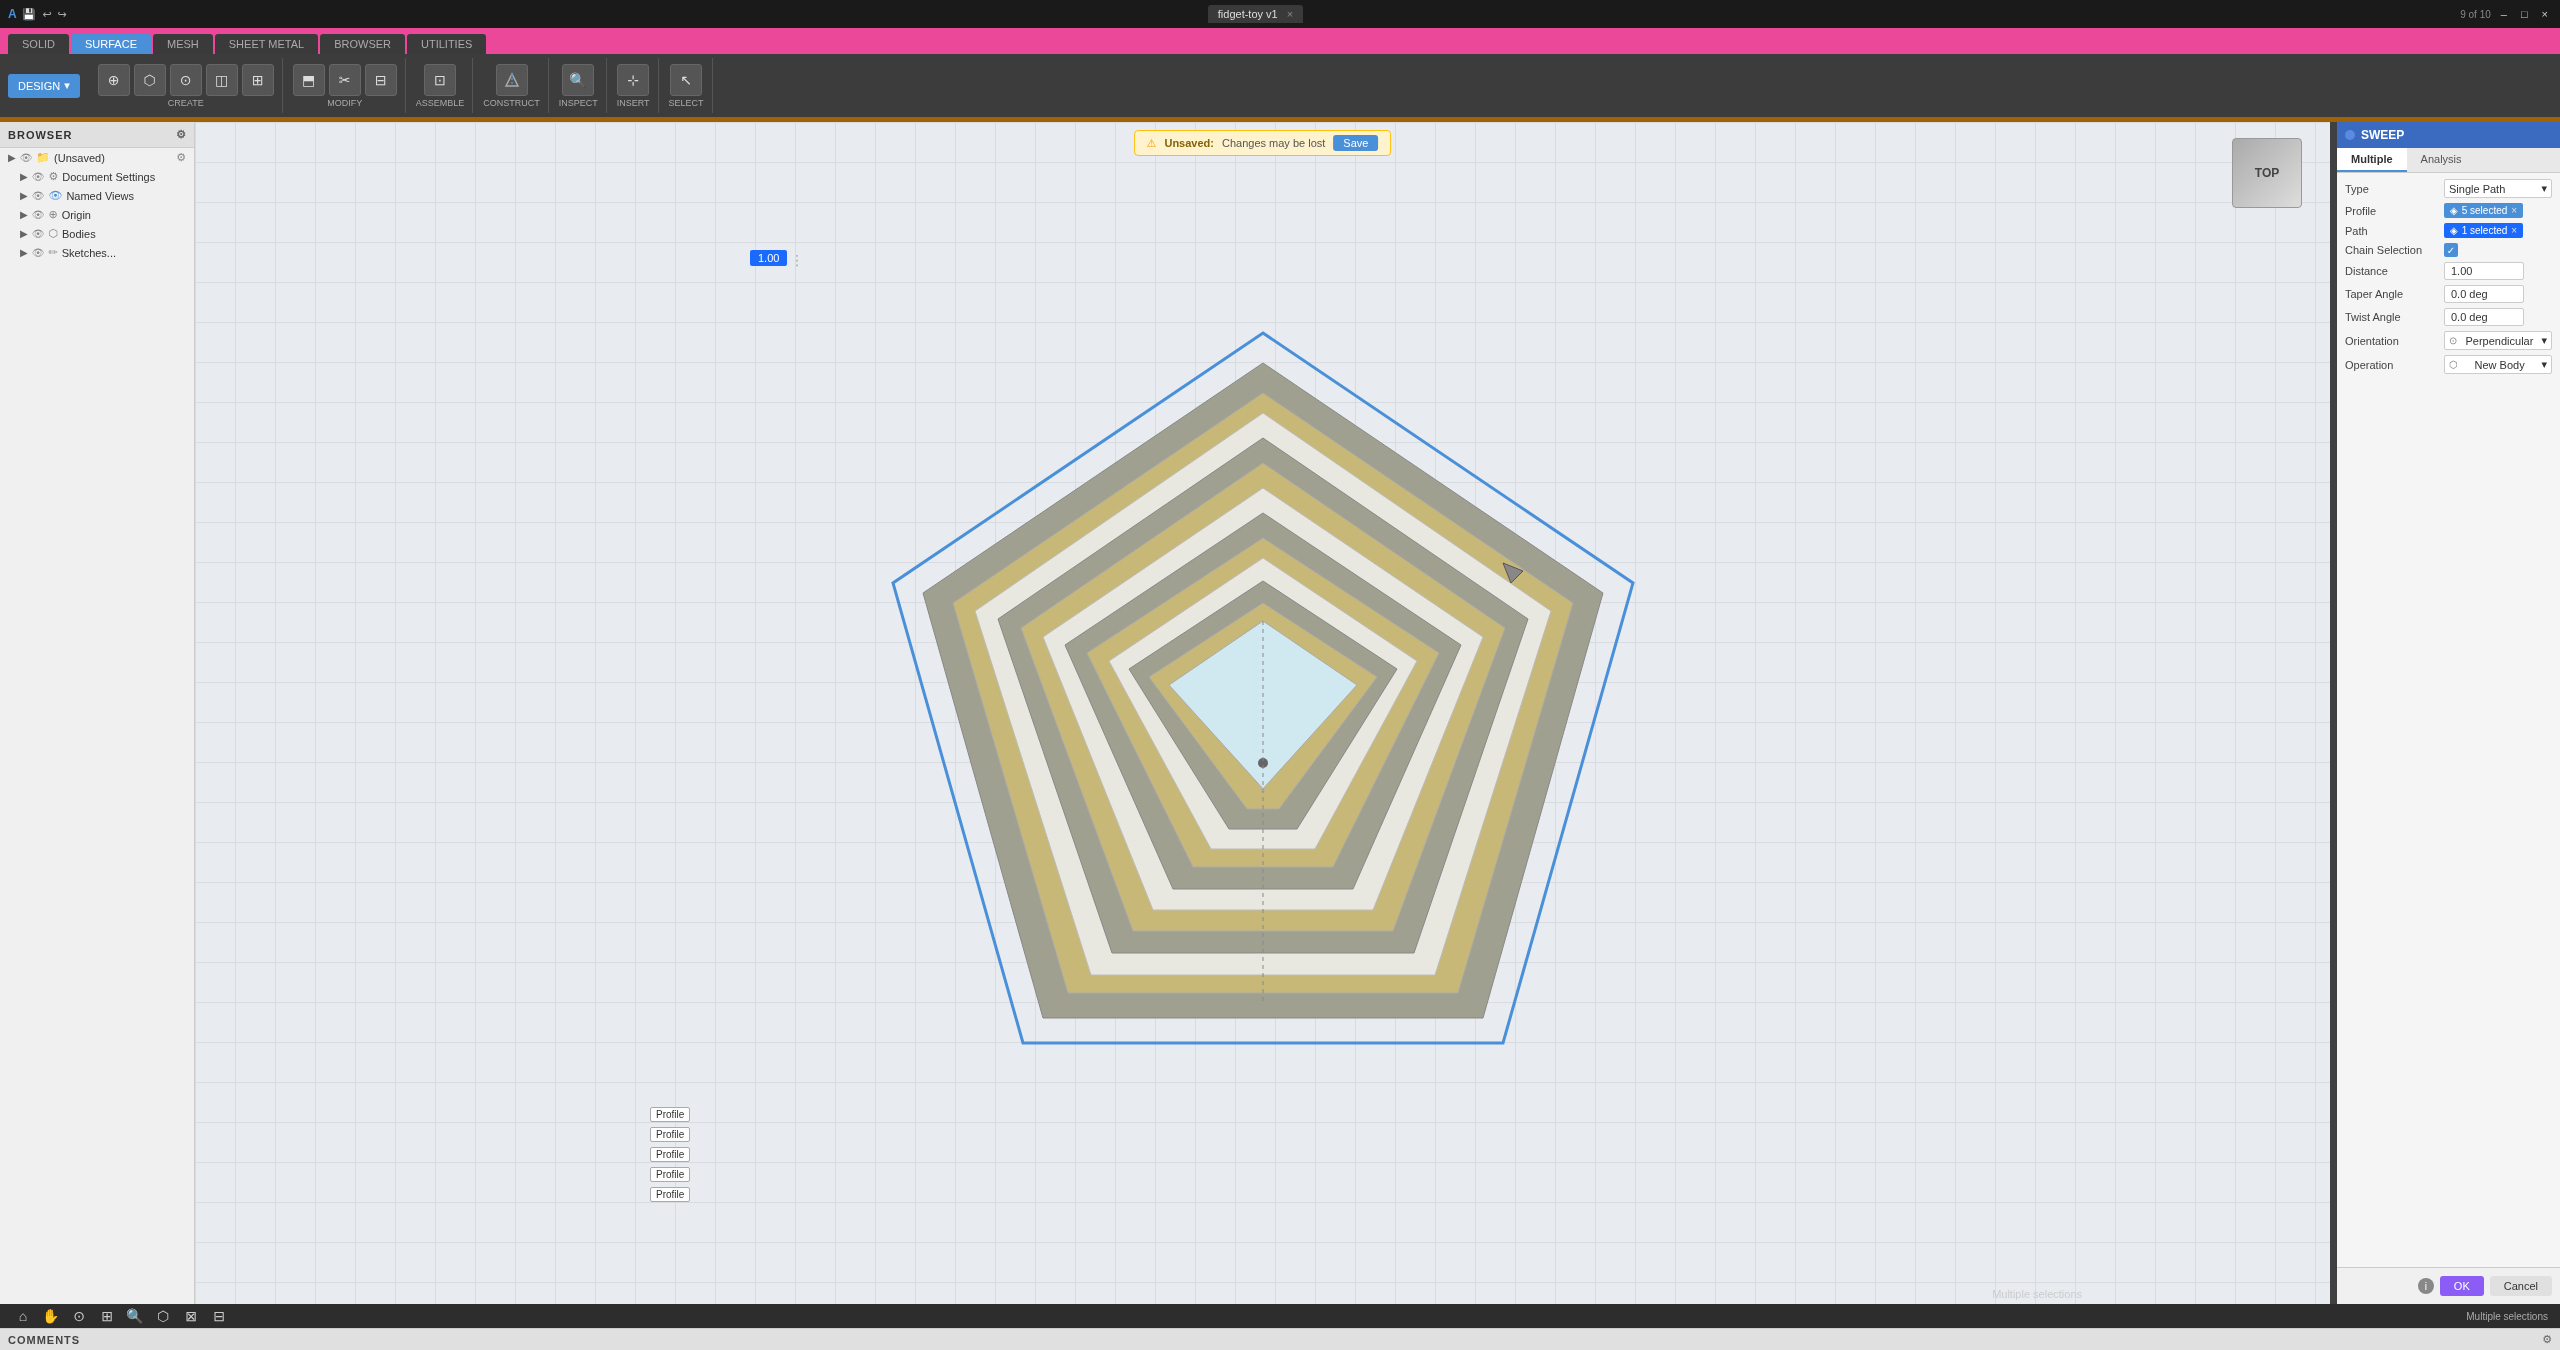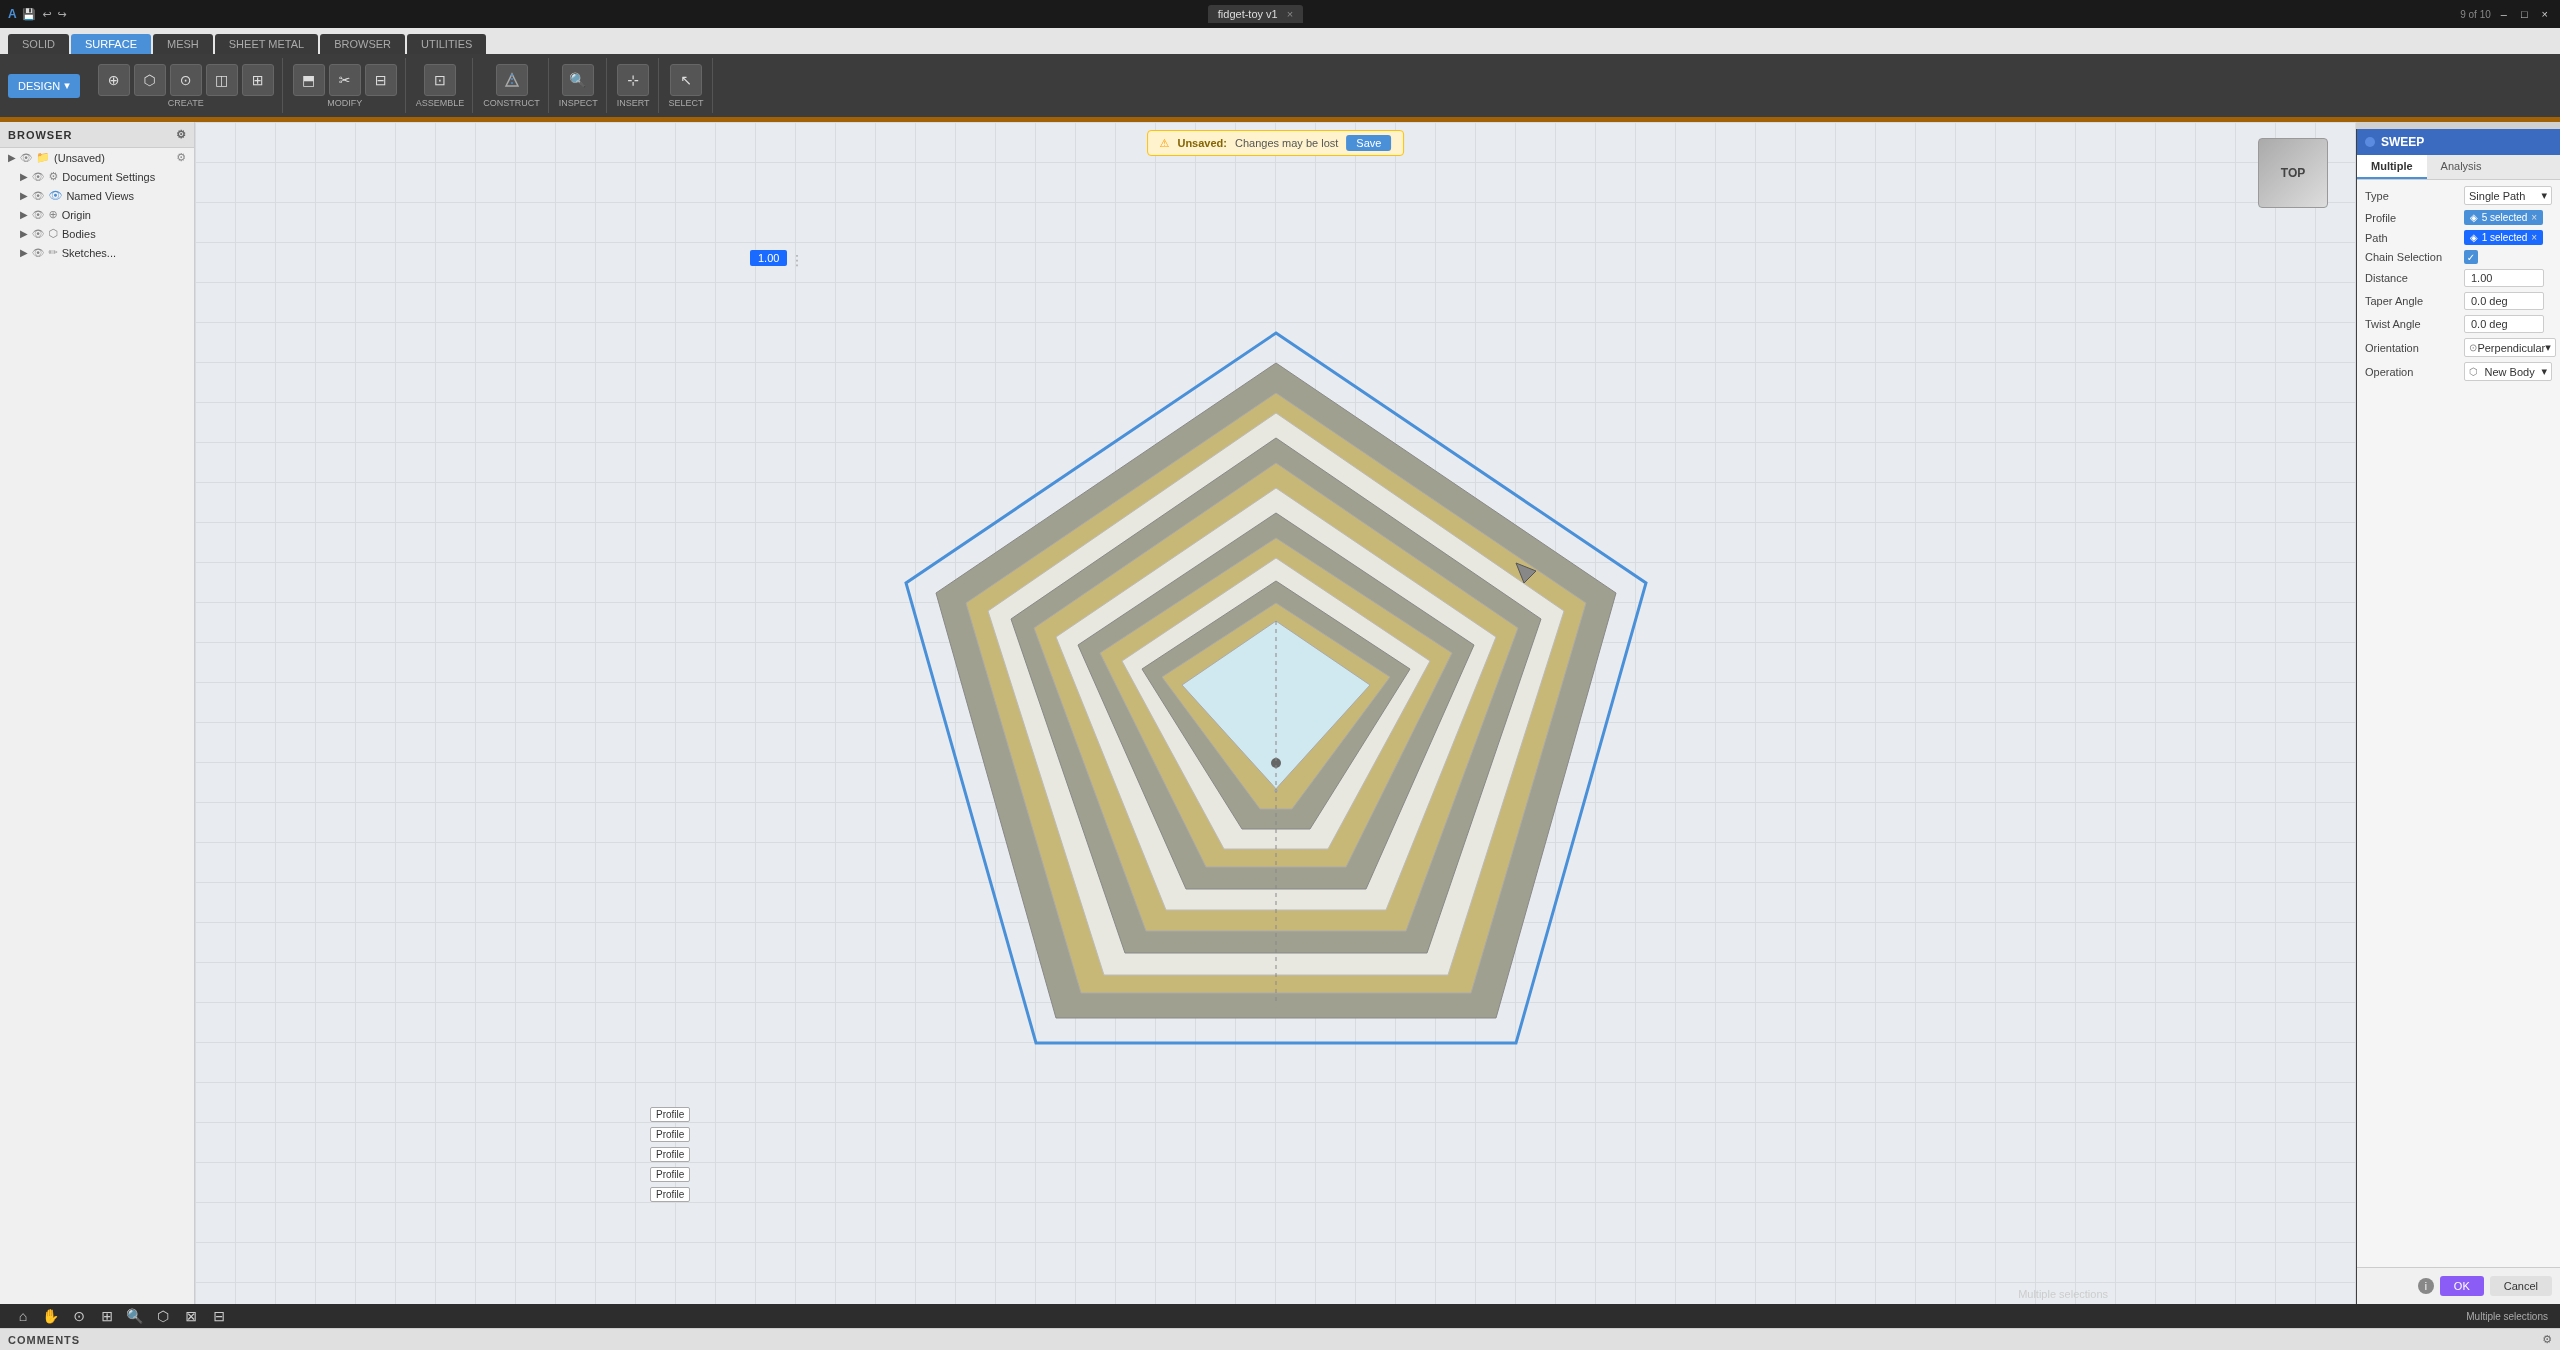--- a/index.html
+++ b/index.html
@@ -22,21 +22,21 @@
       justify-content: space-between;
       padding: 0 8px;
       color: #ccc;
       font-size: 11px;
     }
     #title-bar-left { display: flex; align-items: center; gap: 6px; }
 
     
     #toolbar-tabs {
       height: 26px;
-      background: #e5e5e5;
+      background: #ec4899;
       display: flex;
       align-items: flex-end;
       padding: 0 8px;
       gap: 2px;
     }
     .toolbar-tab {
       padding: 4px 14px;
       font-size: 11px;
       color: #aaa;
       cursor: pointer;
@@ -204,26 +204,25 @@
       position: absolute;
       background: #1a6aff;
       color: white;
       padding: 2px 6px;
       font-size: 11px;
       border-radius: 2px;
     }
 
     
     #right-panel {
-      width: 204px;
+      width: 230px;
       background: #f5f5f5;
-      border-left: 1px solid #404040;
+      border-left: 7px solid #404040;
       display: flex;
       flex-direction: column;
-      margin-top: 7px;
     }
     #sweep-header {
       height: 26px;
       background: #3a6bc0;
       color: white;
       display: flex;
       align-items: center;
       padding: 0 8px;
       font-size: 12px;
       font-weight: bold;

